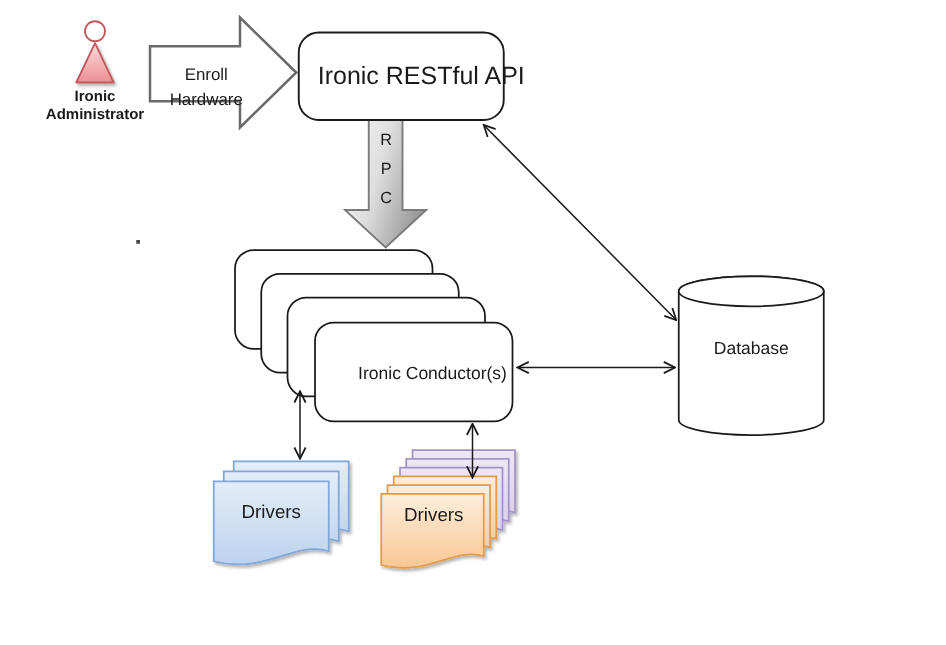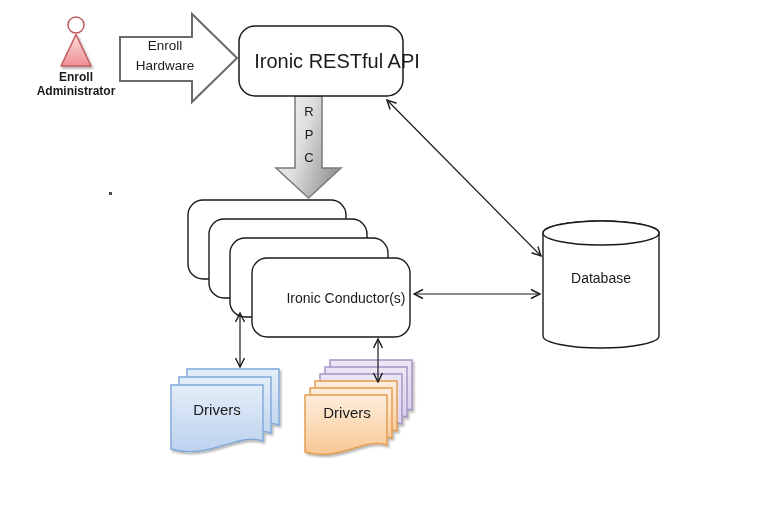--- a/index.html
+++ b/index.html
@@ -16,21 +16,21 @@
   .lbl {
     position: absolute;
     display: flex;
     align-items: center;
     justify-content: center;
     text-align: center;
     color: #1a1a1a;
     pointer-events: none;
   }
   .lbl-actor     { left: 29px;  top: 71px;  width: 94px;  font-size: 12px; font-weight: bold; line-height: 13.5px; }
-  .lbl-enroll    { left: 124px; top: 34px;  width: 82px;  height: 44px; font-size: 13.5px; line-height: 20px; }
+  .lbl-enroll    { left: 124px; top: 48px;  width: 82px;  height: 44px; font-size: 13.5px; line-height: 20px; }
   .lbl-api       { left: 239px; top: 26px;  width: 196px; height: 70px; font-size: 20px; }
   .lbl-conductor { left: 252px; top: 258px; width: 188px; height: 79px; font-size: 14px; }
   .lbl-database  { left: 543px; top: 232px; width: 116px; height: 92px; font-size: 14px; text-align: center; }
   .lbl-drv-left  { left: 171px; top: 385px; width: 92px;  height: 48px; font-size: 15px; }
   .lbl-drv-right { left: 305px; top: 390px; width: 84px;  height: 44px; font-size: 15px; }
   .lbl-rpc {
     left: 299px; top: 105px; width: 20px;
     flex-direction: column;
     font-size: 13px; line-height: 14px; gap: 9px;
   }
@@ -117,21 +117,21 @@
       <path transform="translate(315,381)" d="M0,0 H82 V50 C59,42 36,67 0,57 Z" fill="url(#orangeGrad)" stroke="#e29b4d" stroke-width="1.4"></path>
       <path transform="translate(310,388)" d="M0,0 H82 V50 C59,42 36,67 0,57 Z" fill="url(#orangeGrad)" stroke="#e29b4d" stroke-width="1.4"></path>
       <path transform="translate(305,395)" d="M0,0 H82 V50 C59,42 36,67 0,57 Z" fill="url(#orangeGrad)" stroke="#e29b4d" stroke-width="1.4"></path>
     </g>
 
     <line x1="240" y1="313" x2="240" y2="367" stroke="#1a1a1a" stroke-width="1.2" marker-start="url(#arw)" marker-end="url(#arw)"></line>
 
     <line x1="378" y1="339" x2="378" y2="382" stroke="#1a1a1a" stroke-width="1.2" marker-start="url(#arw)" marker-end="url(#arw)"></line>
   </svg>
 
-  <div class="lbl lbl-actor">Enroll Administrator</div>
+  <div class="lbl lbl-actor">Ironic Administrator</div>
 
   <div class="lbl lbl-enroll">Enroll Hardware</div>
 
   <div class="lbl lbl-api">Ironic RESTful API</div>
 
   <div class="lbl lbl-rpc">
     <span>R</span>
     <span>P</span>
     <span>C</span>
   </div>

